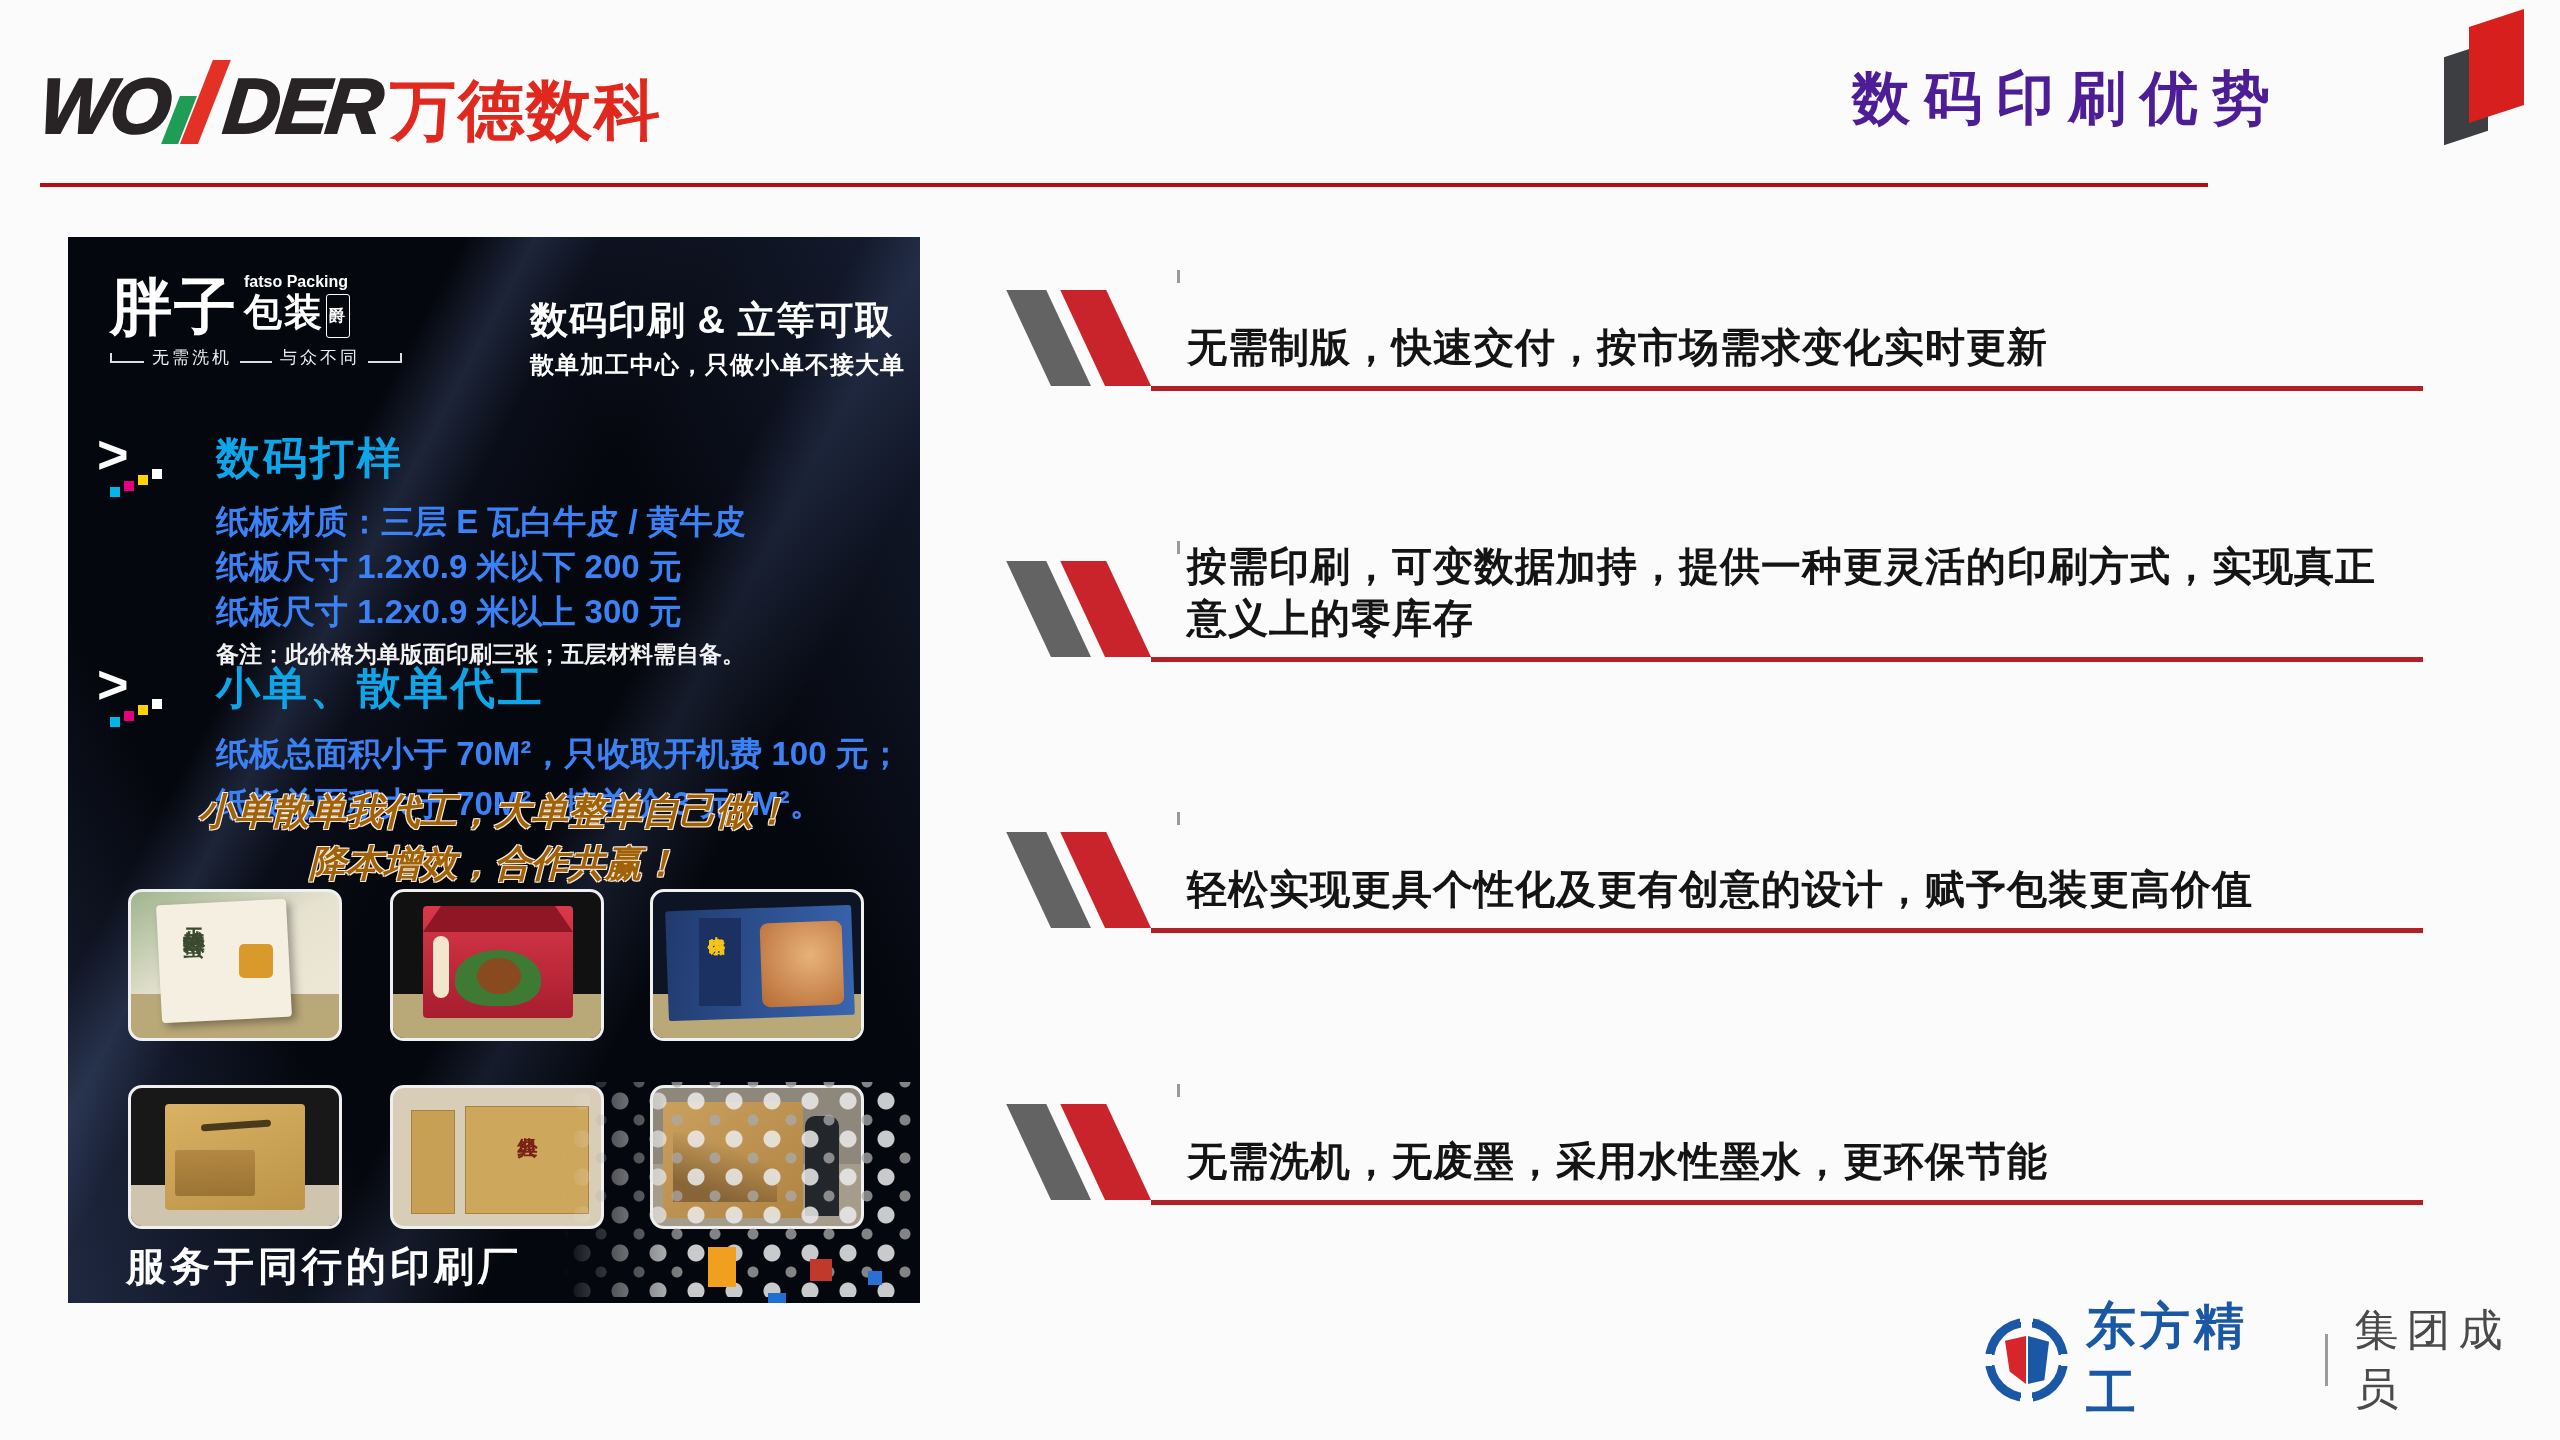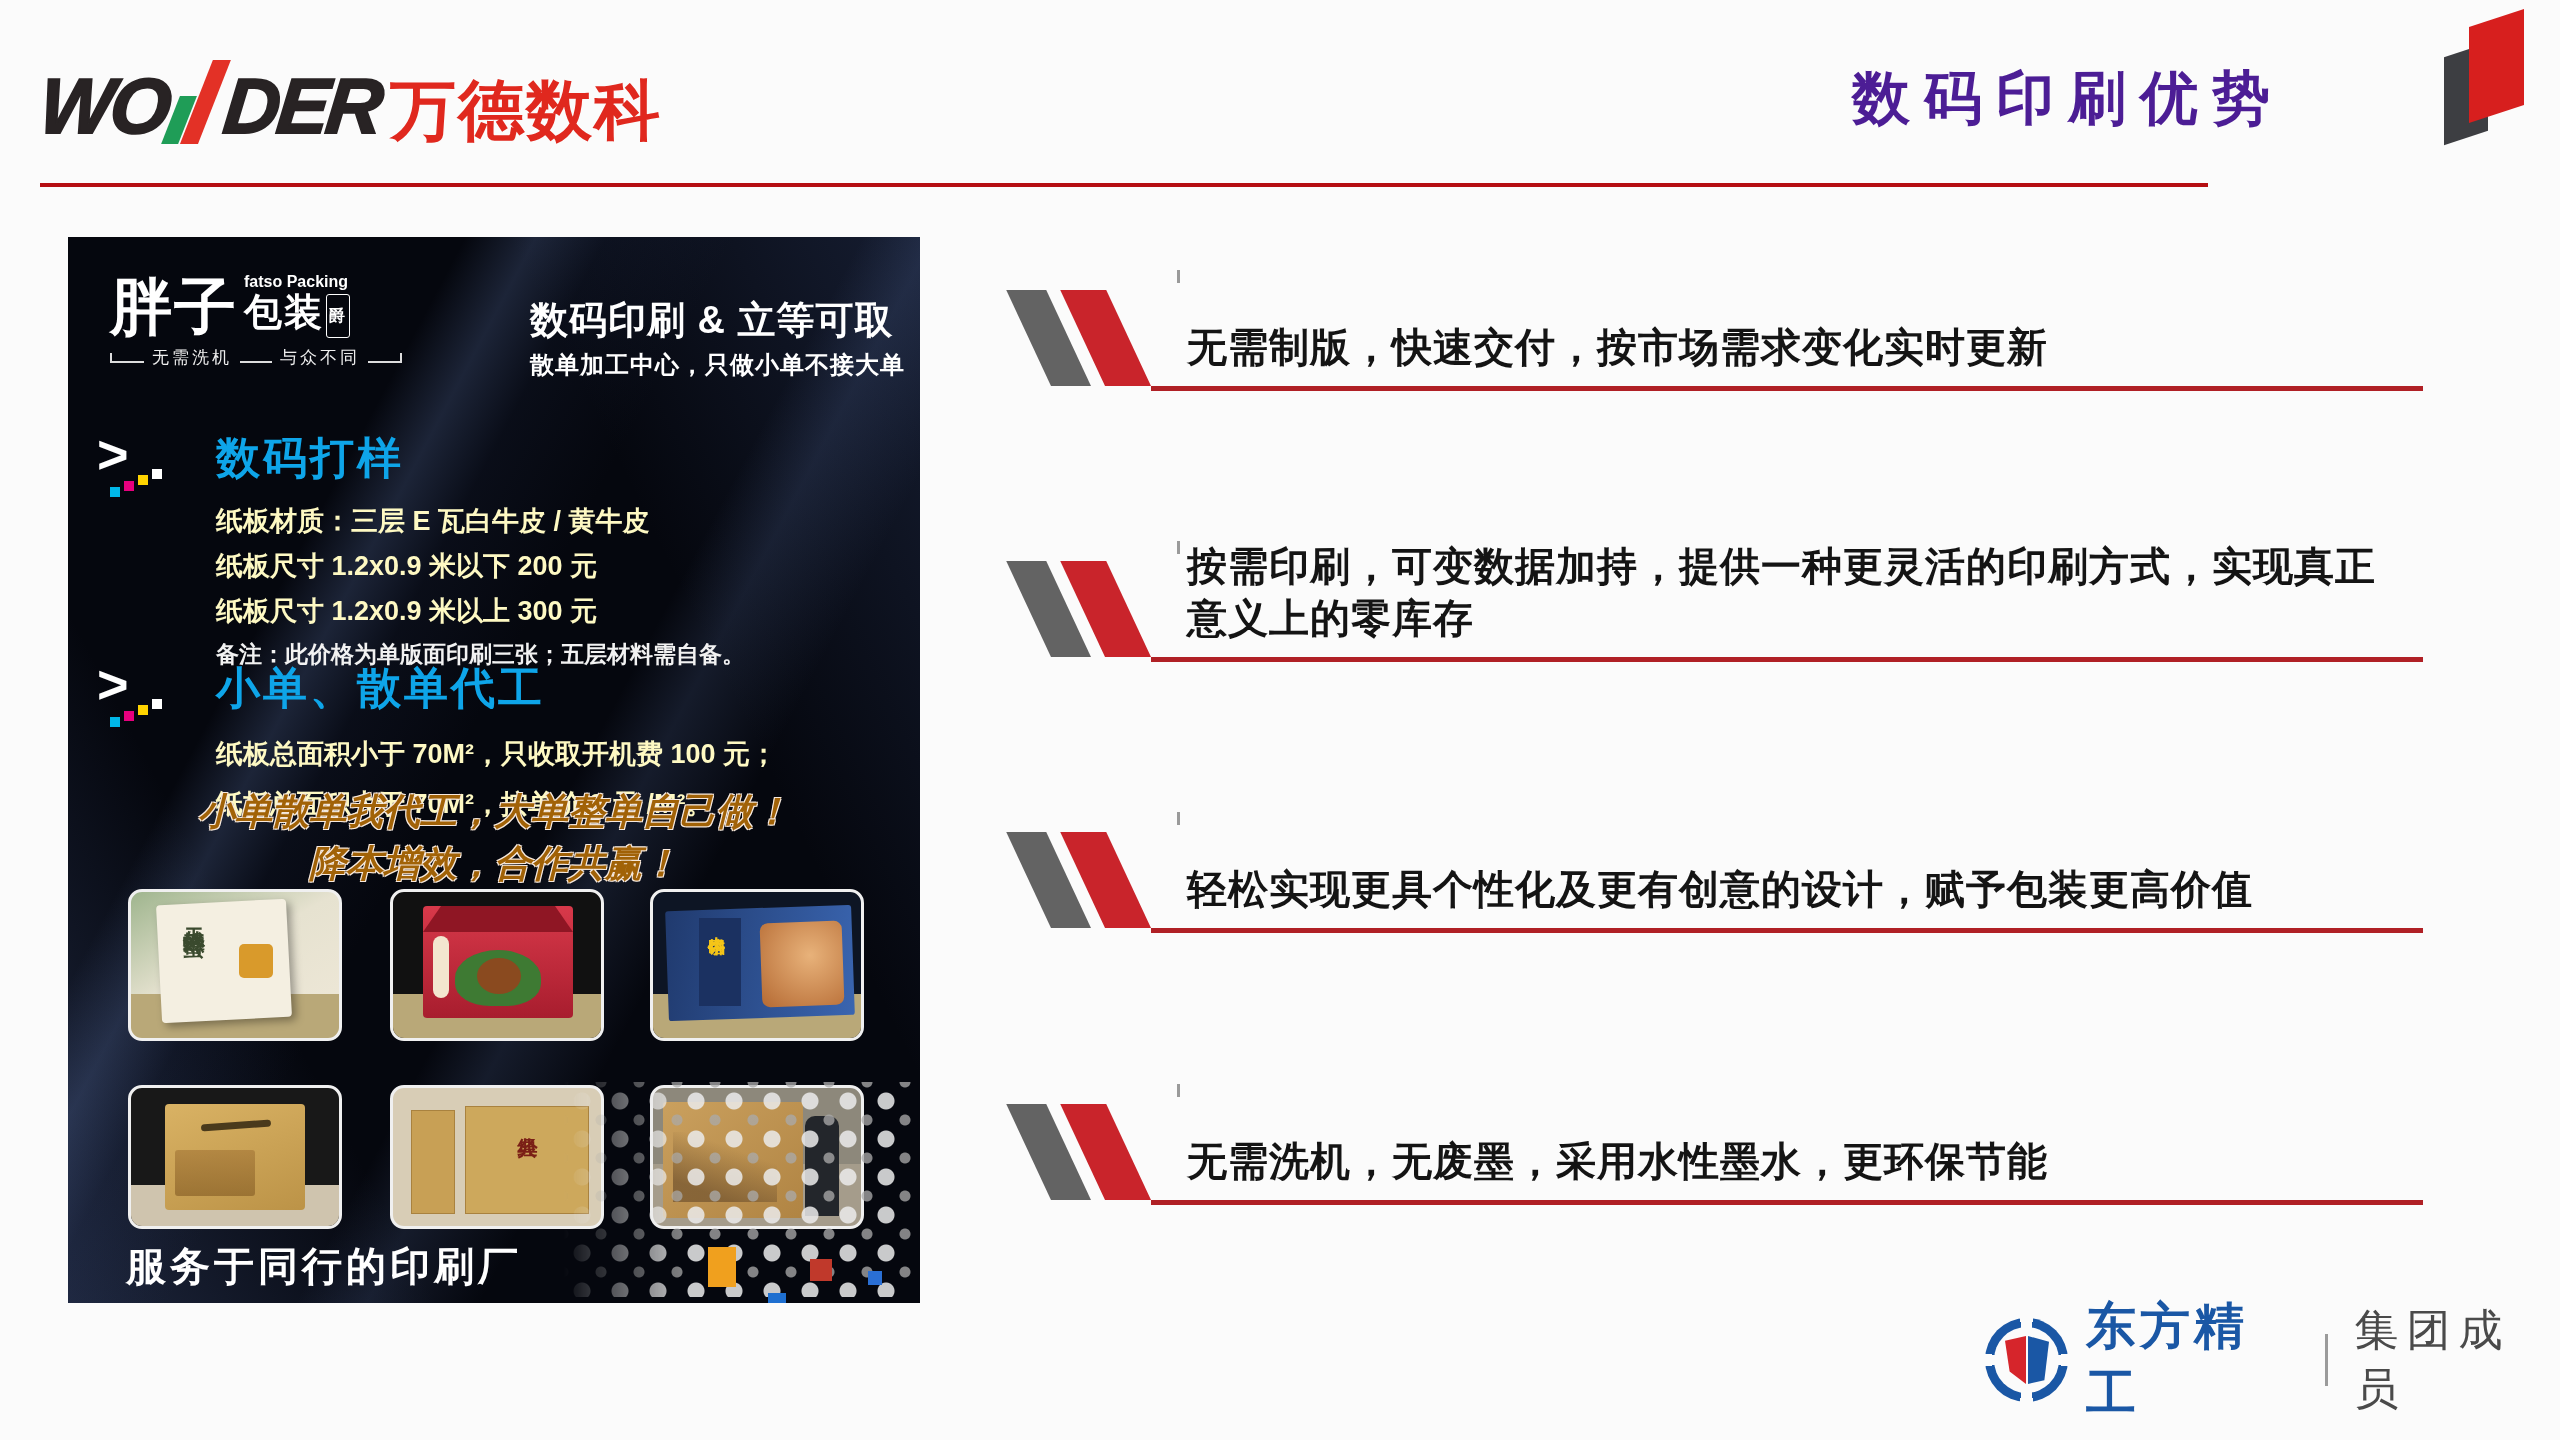--- a/index.html
+++ b/index.html
@@ -51,21 +51,21 @@
 
   .chevron{position:absolute;width:70px;height:70px;z-index:2;}
   .chevron .gt{position:absolute;left:0;top:-12px;font-size:54px;font-weight:900;color:#fff;font-style:italic;}
   .chevron .sq{position:absolute;width:10px;height:10px;}
   .sq.c1{left:14px;top:52px;background:#00b7e8;}
   .sq.c2{left:28px;top:46px;background:#e6007e;}
   .sq.c3{left:42px;top:40px;background:#ffd400;}
   .sq.c4{left:56px;top:34px;background:#ffffff;}
 
   .sec-title{position:absolute;font-size:44px;font-weight:900;color:#0ea5e9;letter-spacing:3px;z-index:2;}
-  .sec-body{position:absolute;left:148px;font-size:27px;line-height:45px;font-weight:700;color:#fef9c3;z-index:2;}
+  .sec-body{position:absolute;left:148px;font-size:33px;line-height:45px;font-weight:700;color:#3b82f6;z-index:2;}
   .sec-note{position:absolute;left:148px;font-size:23px;font-weight:700;color:#f2f2f2;z-index:2;}
 
   .slogan{position:absolute;left:0;width:100%;text-align:center;z-index:2;
           font-family:"DejaVu Serif","Liberation Serif",serif;font-style:italic;font-weight:900;
           color:#a16207;font-size:37px;line-height:52px;
           text-shadow:-1px -1px 0 #f7e9dd,1px -1px 0 #f7e9dd,-1px 1px 0 #f7e9dd,1px 1px 0 #f7e9dd;}
 
   .tile{position:absolute;width:214px;border:3px solid #f0f0f0;border-radius:14px;overflow:hidden;background:#222;z-index:2;}
   .row1{top:652px;height:152px;}
   .row2{top:848px;height:144px;}

